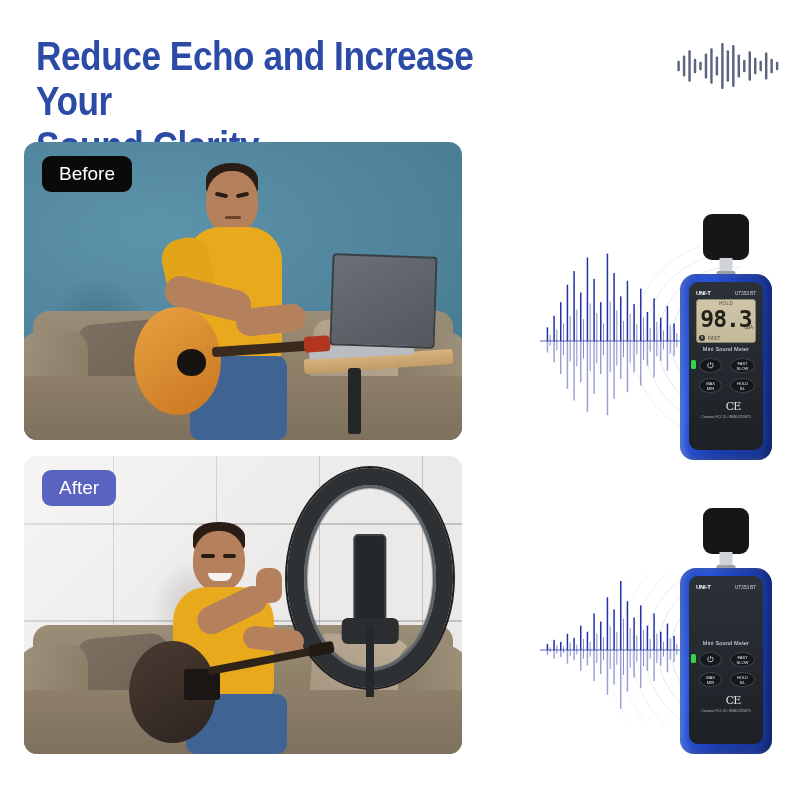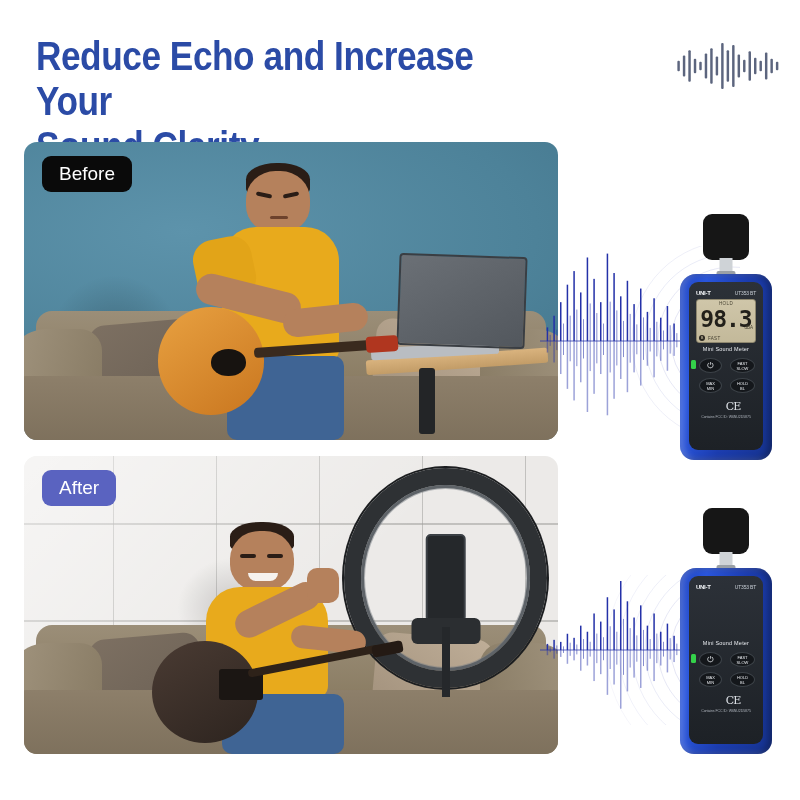--- a/index.html
+++ b/index.html
@@ -25,21 +25,21 @@
     transform-origin:left top;
     white-space:pre-line;
   }
 
   
   .wave-icon{position:absolute;left:676px;top:40px;width:104px;height:52px;}
 
   
   .photo{
     position:absolute;
-    width:534px;height:298px;
+    width:438px;height:298px;
     border-radius:13px;
     overflow:hidden;
   }
   #photo-before{left:24px;top:142px;}
   #photo-after{left:24px;top:456px;}
 
   
   .badge{
     position:absolute;left:18px;top:14px;
     padding:7px 17px 8px 17px;

